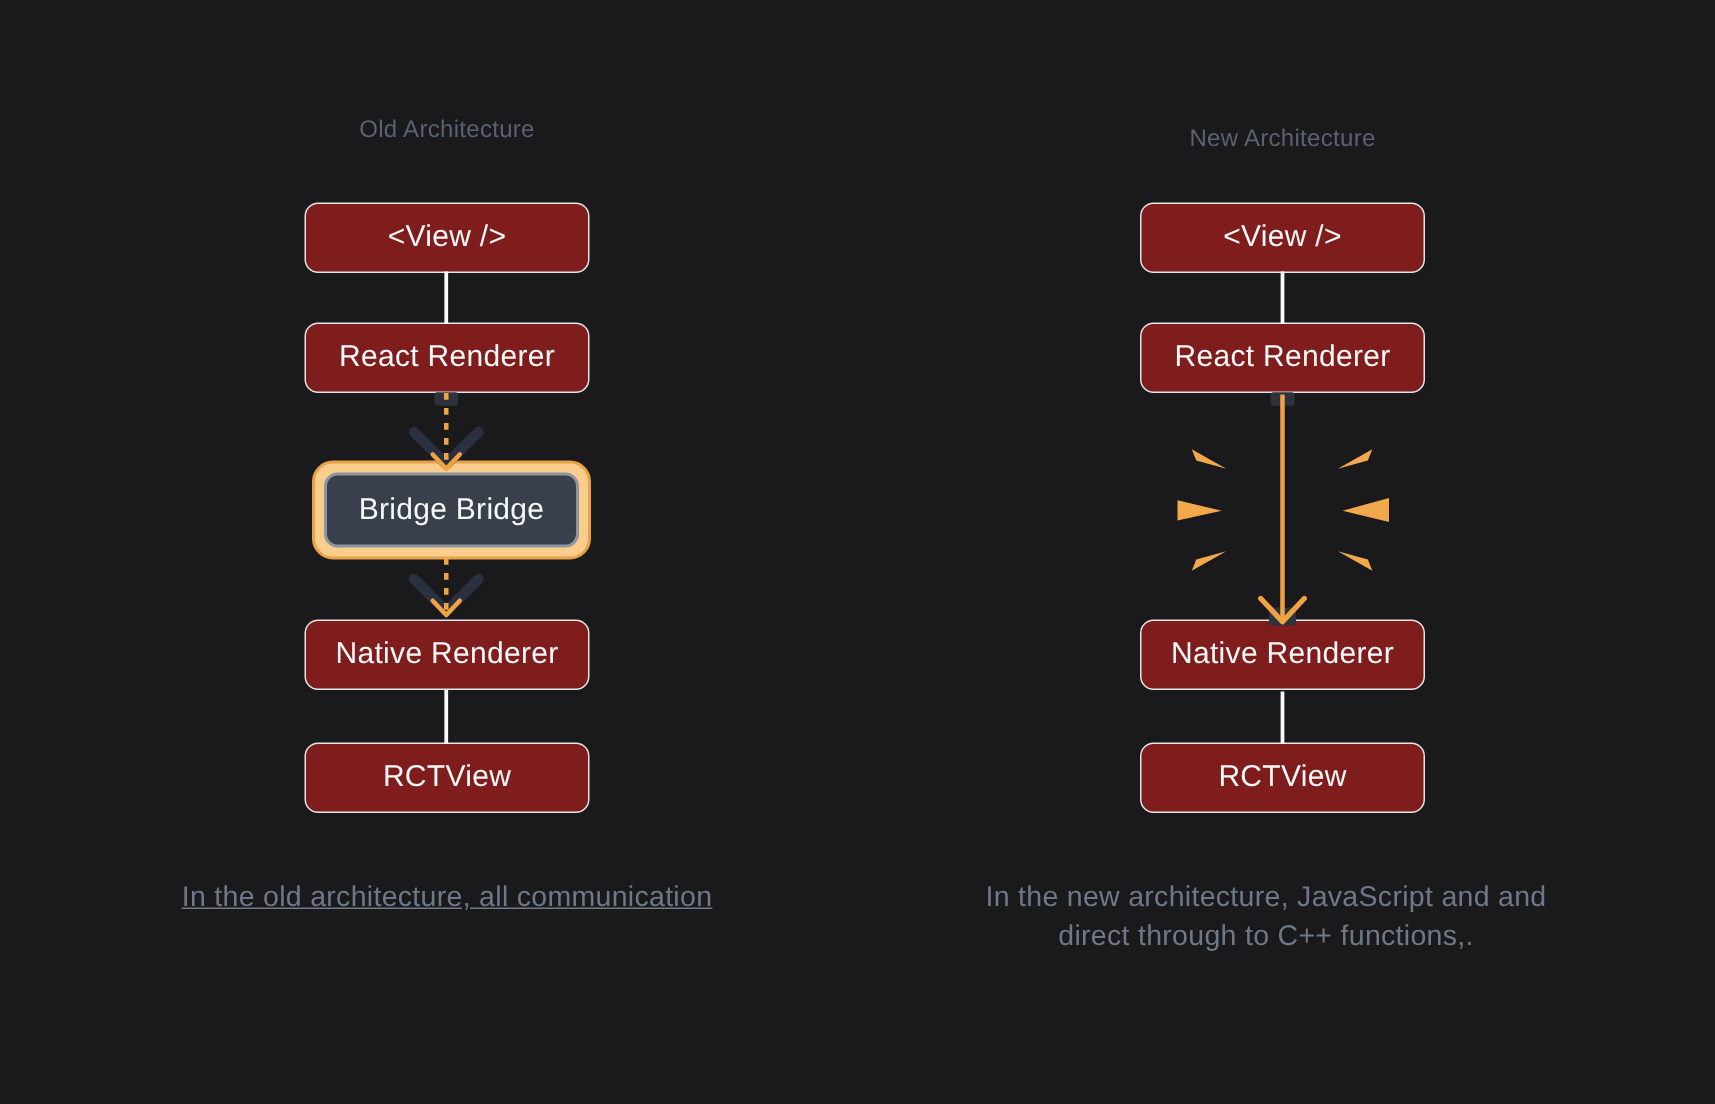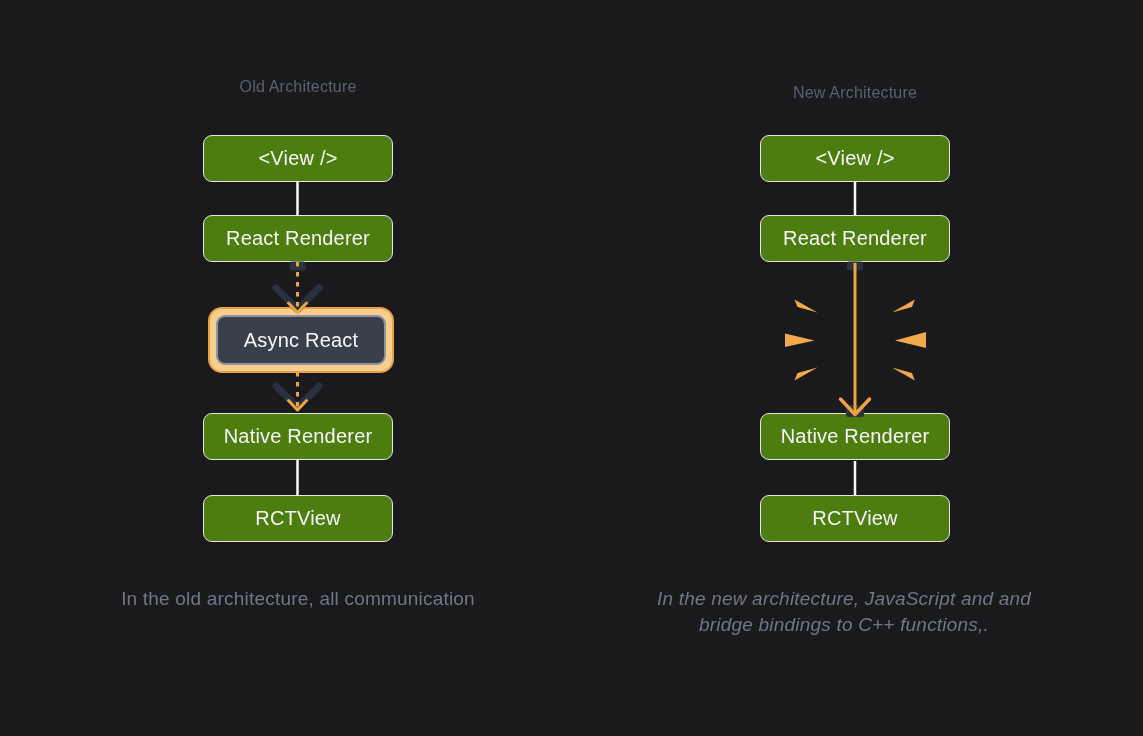--- a/index.html
+++ b/index.html
@@ -5,21 +5,21 @@
   html,body{margin:0;padding:0;background:#1a1a1c;}
   body{width:1143px;height:736px;overflow:hidden;font-family:"Liberation Sans",sans-serif;}
   .stage{position:relative;width:1143px;height:736px;background:#1a1a1c;}
 
   .col-title{position:absolute;width:190px;text-align:center;color:#5a6170;
              font-size:16px;letter-spacing:.2px;}
   .t-old{left:203px;top:78px;}
   .t-new{left:760px;top:84px;}
 
   .node{position:absolute;width:190px;height:47px;box-sizing:border-box;
-        background:#4d7c0f;border:1.5px solid #e4e5e7;border-radius:9px;
+        background:#7f1d1d;border:1.5px solid #e4e5e7;border-radius:9px;
         display:flex;align-items:center;justify-content:center;
         color:#f6f7f8;font-size:20px;letter-spacing:.2px;}
   .n-old-view  {left:203px;top:135px;}
   .n-old-react {left:203px;top:215px;}
   .n-old-native{left:203px;top:413px;}
   .n-old-rct   {left:203px;top:495px;}
   .n-new-view  {left:760px;top:135px;}
   .n-new-react {left:760px;top:215px;}
   .n-new-native{left:760px;top:413px;}
   .n-new-rct   {left:760px;top:495px;}
@@ -27,38 +27,38 @@
   .bridge-ring{position:absolute;left:208px;top:307px;width:186px;height:66px;
                box-sizing:border-box;background:#f9cd8b;border:2px solid #e8a247;
                border-radius:14px;}
   .bridge-box{position:absolute;left:216px;top:315px;width:170px;height:50px;
               box-sizing:border-box;background:#3a404b;border:2px solid #8f95a0;
               border-radius:9px;display:flex;align-items:center;justify-content:center;
               color:#f6f7f8;font-size:20px;letter-spacing:.2px;}
 
   .caption{position:absolute;text-align:center;color:#6f7888;
            font-size:19px;line-height:26px;letter-spacing:.2px;}
-  .cap-old{left:85px;top:586px;width:426px;}
-  .cap-new{left:629px;top:586px;width:430px;font-style:italic;}
+  .cap-old{left:85px;top:586px;width:426px;text-decoration:underline;}
+  .cap-new{left:629px;top:586px;width:430px;}
 
   svg.overlay{position:absolute;left:0;top:0;width:1143px;height:736px;
               pointer-events:none;}
 </style>
 </head>
 <body>
 
 <div class="stage">
 
   <div class="col-title t-old">Old Architecture</div>
   <div class="col-title t-new">New Architecture</div>
 
   <div class="node n-old-view">&lt;View /&gt;</div>
   <div class="node n-old-react">React Renderer</div>
   <div class="bridge-ring"></div>
-  <div class="bridge-box">Async React</div>
+  <div class="bridge-box">Bridge Bridge</div>
   <div class="node n-old-native">Native Renderer</div>
   <div class="node n-old-rct">RCTView</div>
 
   <div class="node n-new-view">&lt;View /&gt;</div>
   <div class="node n-new-react">React Renderer</div>
   <div class="node n-new-native">Native Renderer</div>
   <div class="node n-new-rct">RCTView</div>
 
   <svg class="overlay" viewBox="0 0 1143 736" xmlns="http://www.w3.org/2000/svg">
 
@@ -103,16 +103,16 @@
       <polygon points="926,332 926,348 895,340.5"></polygon>
       <polygon points="914.9,380.5 911.9,373 891.9,367.5"></polygon>
     </g>
   </svg>
 
   <div class="caption cap-old">
     <div>In the old architecture, all communication</div>
   </div>
   <div class="caption cap-new">
     <div>In the new architecture, JavaScript and and</div>
-    <div>bridge bindings to C++ functions,.</div>
+    <div>direct through to C++ functions,.</div>
   </div>
 
 </div>
 
 </body></html>

